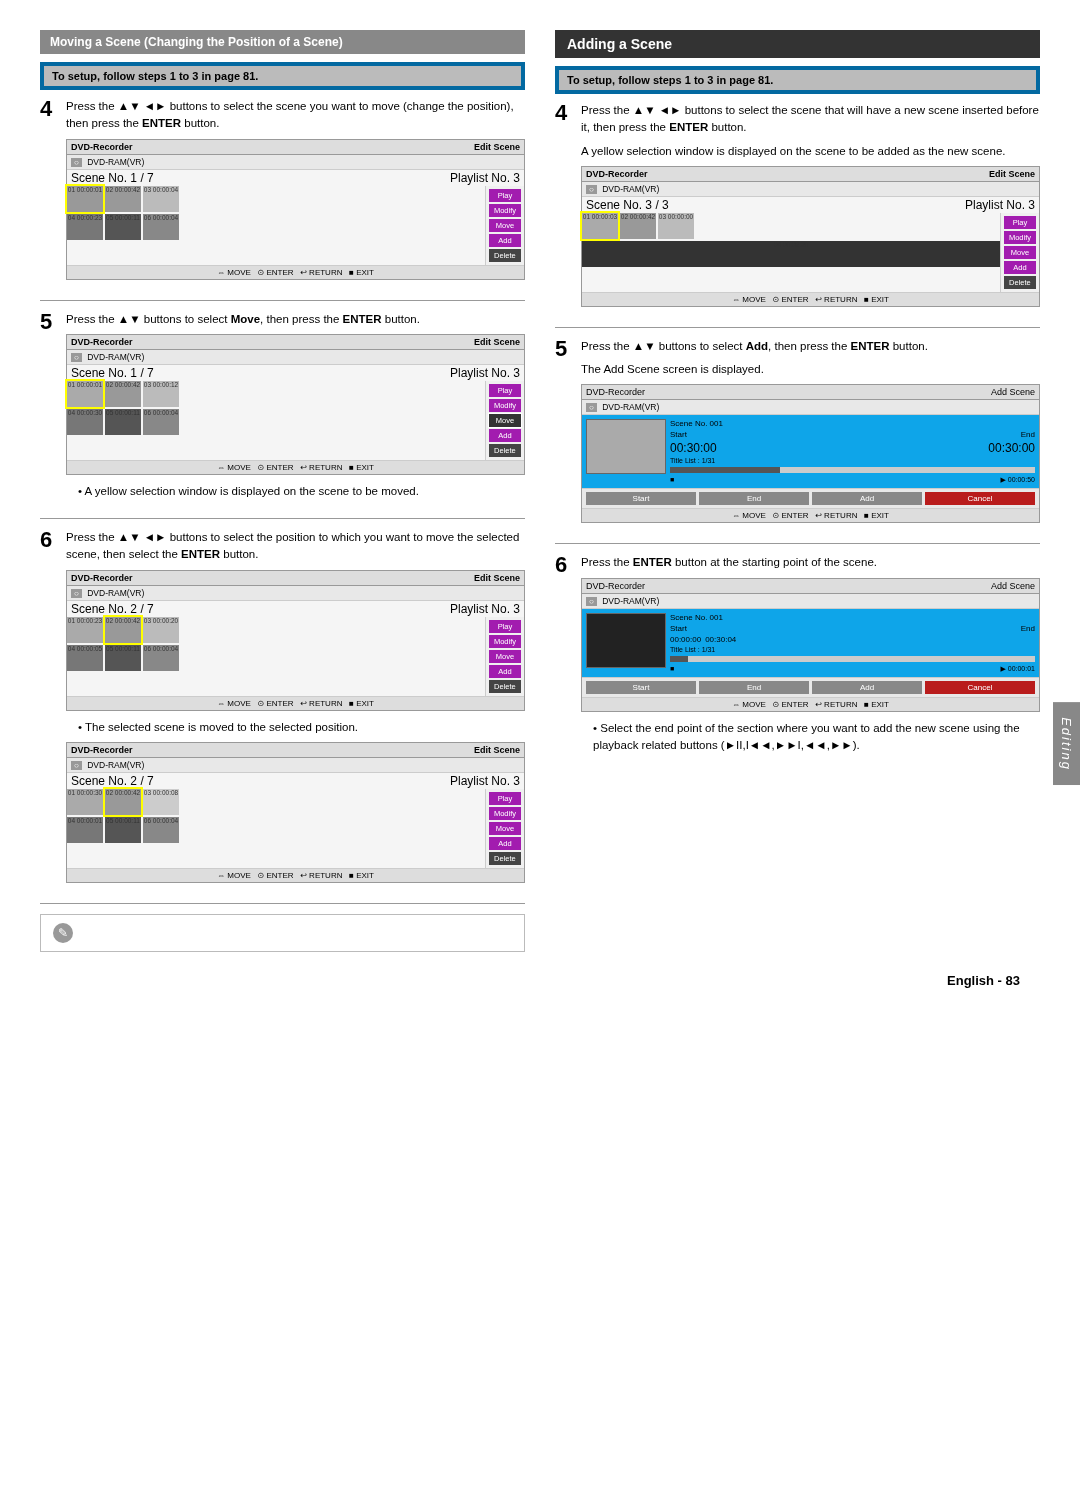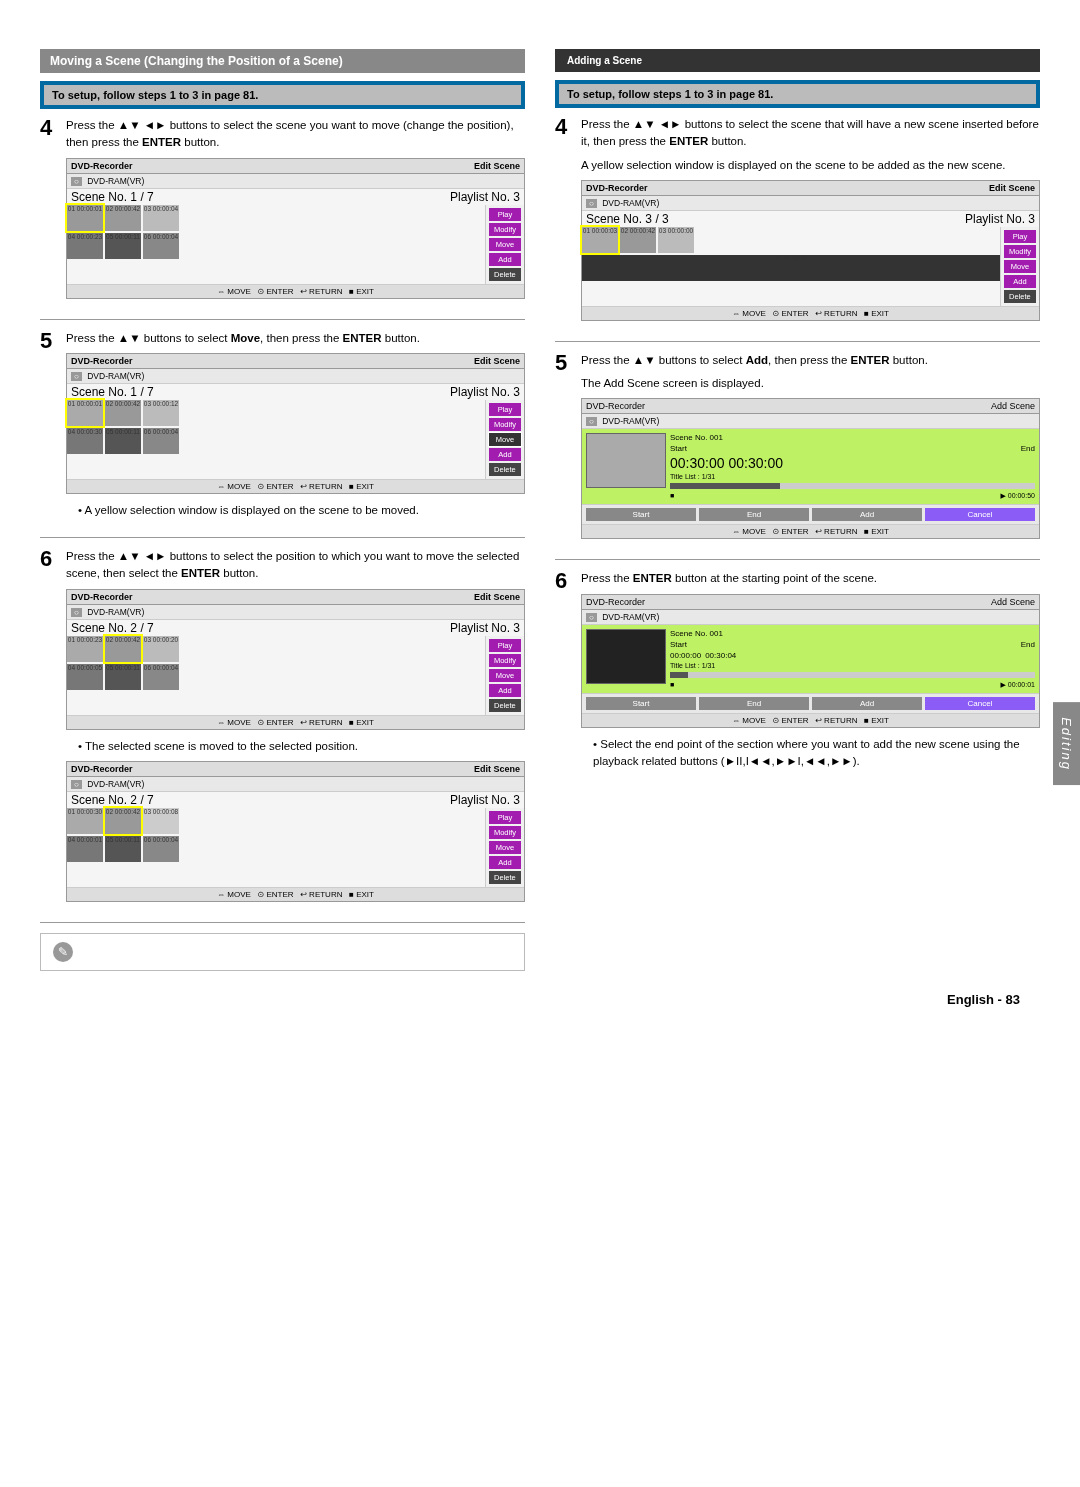--- a/index.html
+++ b/index.html
@@ -9,21 +9,20 @@
       background: #fff;
       color: #000;
       width: 1080px;
       min-height: 1487px;
       padding: 30px 40px;
     }
 
     .page-layout {
       display: flex;
       gap: 30px;
-      margin-top: 19px;
     }
 
     .left-column {
       flex: 1;
       min-width: 0;
     }
 
     .right-column {
       flex: 1;
       min-width: 0;
@@ -36,21 +35,21 @@
       font-weight: bold;
       font-size: 12px;
       padding: 5px 10px;
       margin-bottom: 8px;
     }
 
     .section-header-dark {
       background: #333;
       color: #fff;
       font-weight: bold;
-      font-size: 10px;
+      font-size: 14px;
       padding: 6px 12px;
       margin-bottom: 8px;
     }
 
     .sub-header {
       background: #bbb;
       font-weight: bold;
       font-size: 11px;
       padding: 4px 8px;
       margin-bottom: 8px;
@@ -214,21 +213,21 @@
       justify-content: space-between;
       padding: 2px 4px;
       background: #ddd;
       border-bottom: 1px solid #999;
     }
 
     .add-scene-main {
       display: flex;
       gap: 4px;
       padding: 4px;
-      background: #bef264;
+      background: #0ea5e9;
     }
 
     .add-scene-preview {
       width: 80px;
       height: 55px;
       background: #aaa;
       border: 1px solid #666;
     }
 
     .add-scene-preview.dark {
@@ -270,21 +269,21 @@
     .add-ctrl-btn {
       background: #888;
       color: #fff;
       font-size: 8px;
       padding: 2px 6px;
       flex: 1;
       text-align: center;
     }
 
     .add-ctrl-btn.cancel {
-      background: #8b5cf6;
+      background: #b91c1c;
     }
 
     
     .editing-tab {
       position: fixed;
       right: 0;
       top: 50%;
       transform: translateY(-50%);
       background: #888;
       color: #fff;
@@ -662,21 +661,21 @@
           <div class="add-scene-main">
             <div class="add-scene-preview"></div>
             <div class="add-scene-info">
               <div class="add-scene-info-row">
                 <span>Scene No. 001</span>
               </div>
               <div class="add-scene-info-row">
                 <span>Start</span>
                 <span>End</span>
               </div>
-              <div style="display:flex;gap:4px;font-size:14px;margin-bottom:2px;">
+              <div style="display:flex;gap:4px;font-size:12px;margin-bottom:2px;justify-content:space-between;">
                 <span>00:30:00</span>
                 <span>00:30:00</span>
               </div>
               <div style="font-size:7px;margin-bottom:2px;">Title List : 1/31</div>
               <div class="add-scene-bar">
                 <div class="add-scene-bar-fill"></div>
               </div>
               <div style="display:flex;justify-content:space-between;font-size:7px;">
                 <span>■</span>
                 <span>▶ 00:00:50</span>

